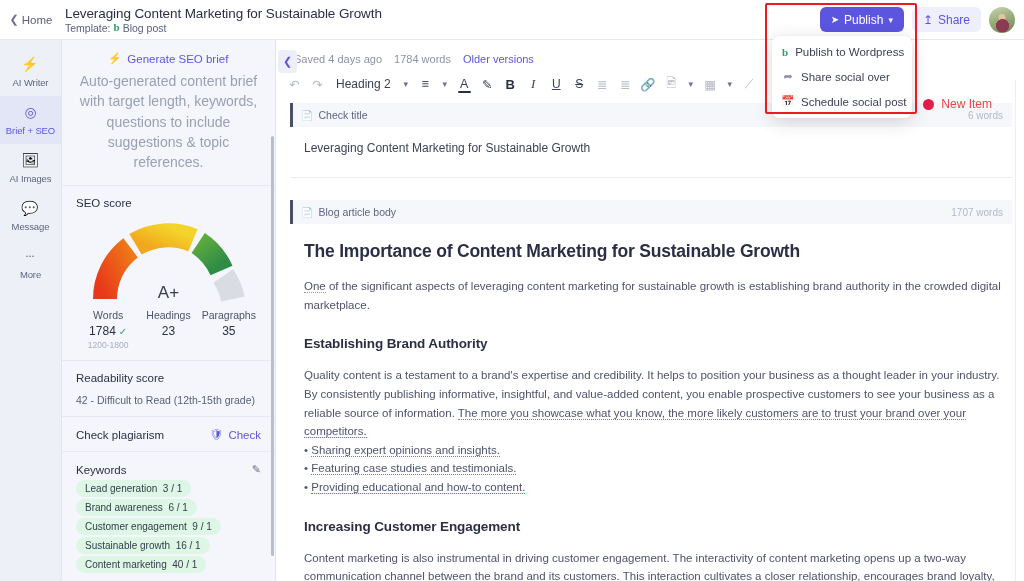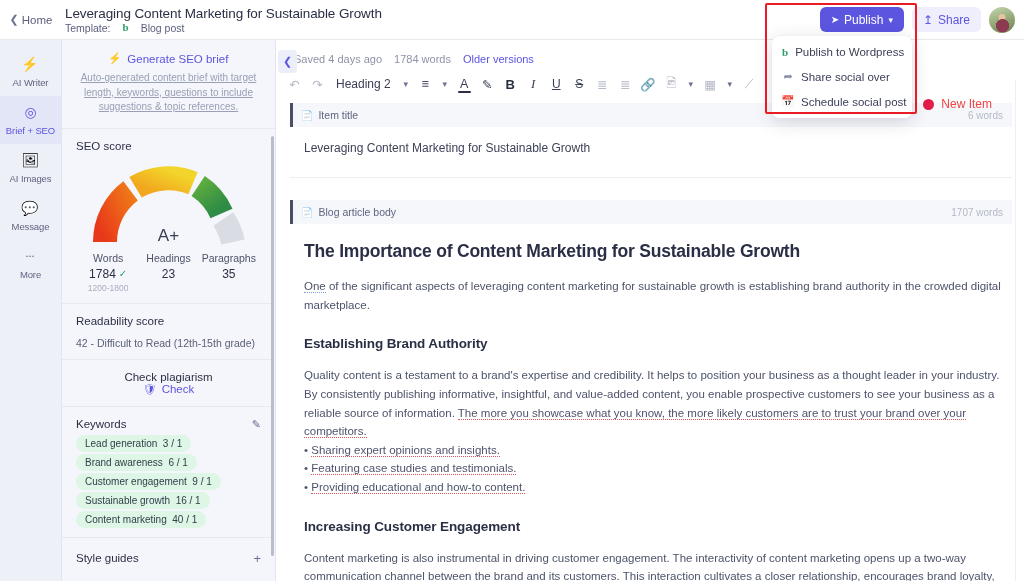--- a/index.html
+++ b/index.html
@@ -20,21 +20,21 @@
     position: relative; z-index: 5;
   }
   .home-btn {
     width: 62px; display: flex; align-items: center; justify-content: center;
     gap: 3px; color: #5a5f7d; font-size: 11.5px; cursor: pointer;
     height: 40px;
   }
   .home-btn .chev { font-size: 11px; color: #6b7090; }
   .doc-title-wrap { padding-left: 3px; display: flex; flex-direction: column; gap: 1px; }
   .doc-title { font-size: 13.5px; color: #2b2f45; font-weight: 400; letter-spacing: -0.1px; }
-  .doc-sub { font-size: 10.5px; color: #5a5f7d; display: flex; align-items: center; gap: 12px; }
+  .doc-sub { font-size: 10.5px; color: #5a5f7d; display: flex; align-items: center; gap: 3px; }
   .bloglogo {
     display: inline-block; color: #2f9e6e; font-weight: 700; font-size: 11px;
     font-family: "Liberation Serif", serif; line-height: 1;
   }
   .topbar-right {
     margin-left: auto; display: flex; align-items: center; gap: 8px;
     padding-right: 9px;
   }
   .publish-btn {
     background: #5b55e0; color: #fff; border: none; border-radius: 6px;
@@ -109,25 +109,25 @@
   .seo-inner { padding: 0; }
   .gen-brief {
     padding: 12px 14px 13px; text-align: center;
     border-bottom: 1px solid #e7e9f2;
   }
   .gen-brief-t {
     font-size: 11.5px; color: #5b55e0; display: flex; align-items: center;
     justify-content: center; gap: 5px; cursor: pointer; margin-bottom: 6px;
   }
   .gen-brief-t .bolt { color: #f2b231; font-size: 11px; }
-  .gen-brief-d { font-size: 10px; color: #9aa0b5; line-height: 1.45; text-decoration: underline; }
+  .gen-brief-d { font-size: 14px; color: #9aa0b5; line-height: 1.45; }
 
   .seo-sec { padding: 11px 14px 10px; border-bottom: 1px solid #e7e9f2; }
   .seo-sec-h { font-size: 11.5px; color: #2b2f45; }
-  .seo-sec-h.row { display: flex; align-items: center; justify-content: space-between; flex-direction: column; }
+  .seo-sec-h.row { display: flex; align-items: center; justify-content: space-between; }
 
   
   .gauge-wrap { position: relative; width: 160px; height: 86px; margin: 10px auto 0; }
   .gauge-grade {
     position: absolute; left: 0; right: 0; bottom: 2px; text-align: center;
     font-size: 17px; color: #3a3e55;
   }
   .stats { display: flex; justify-content: space-between; padding: 4px 2px 0; }
   .stat { flex: 1; text-align: center; }
   .stat-l { font-size: 10.5px; color: #4d5268; }
@@ -459,21 +459,21 @@
         <div class="tb caret">▾</div>
         <div class="tb">▦</div>
         <div class="tb caret">▾</div>
         <div class="tb">⟋</div>
       </div>
 
       <div class="doc">
 
         <div class="block-hd">
           <span class="bi">📄</span>
-          <span>Item title</span>
+          <span>Check title</span>
           <span class="wc">6 words</span>
         </div>
         <div class="blk-title-txt">Leveraging Content Marketing for Sustainable Growth</div>
         <div class="sep"></div>
 
         <div class="block-hd" style="margin-top:22px;">
           <span class="bi">📄</span>
           <span>Blog article body</span>
           <span class="wc">1707 words</span>
         </div>

